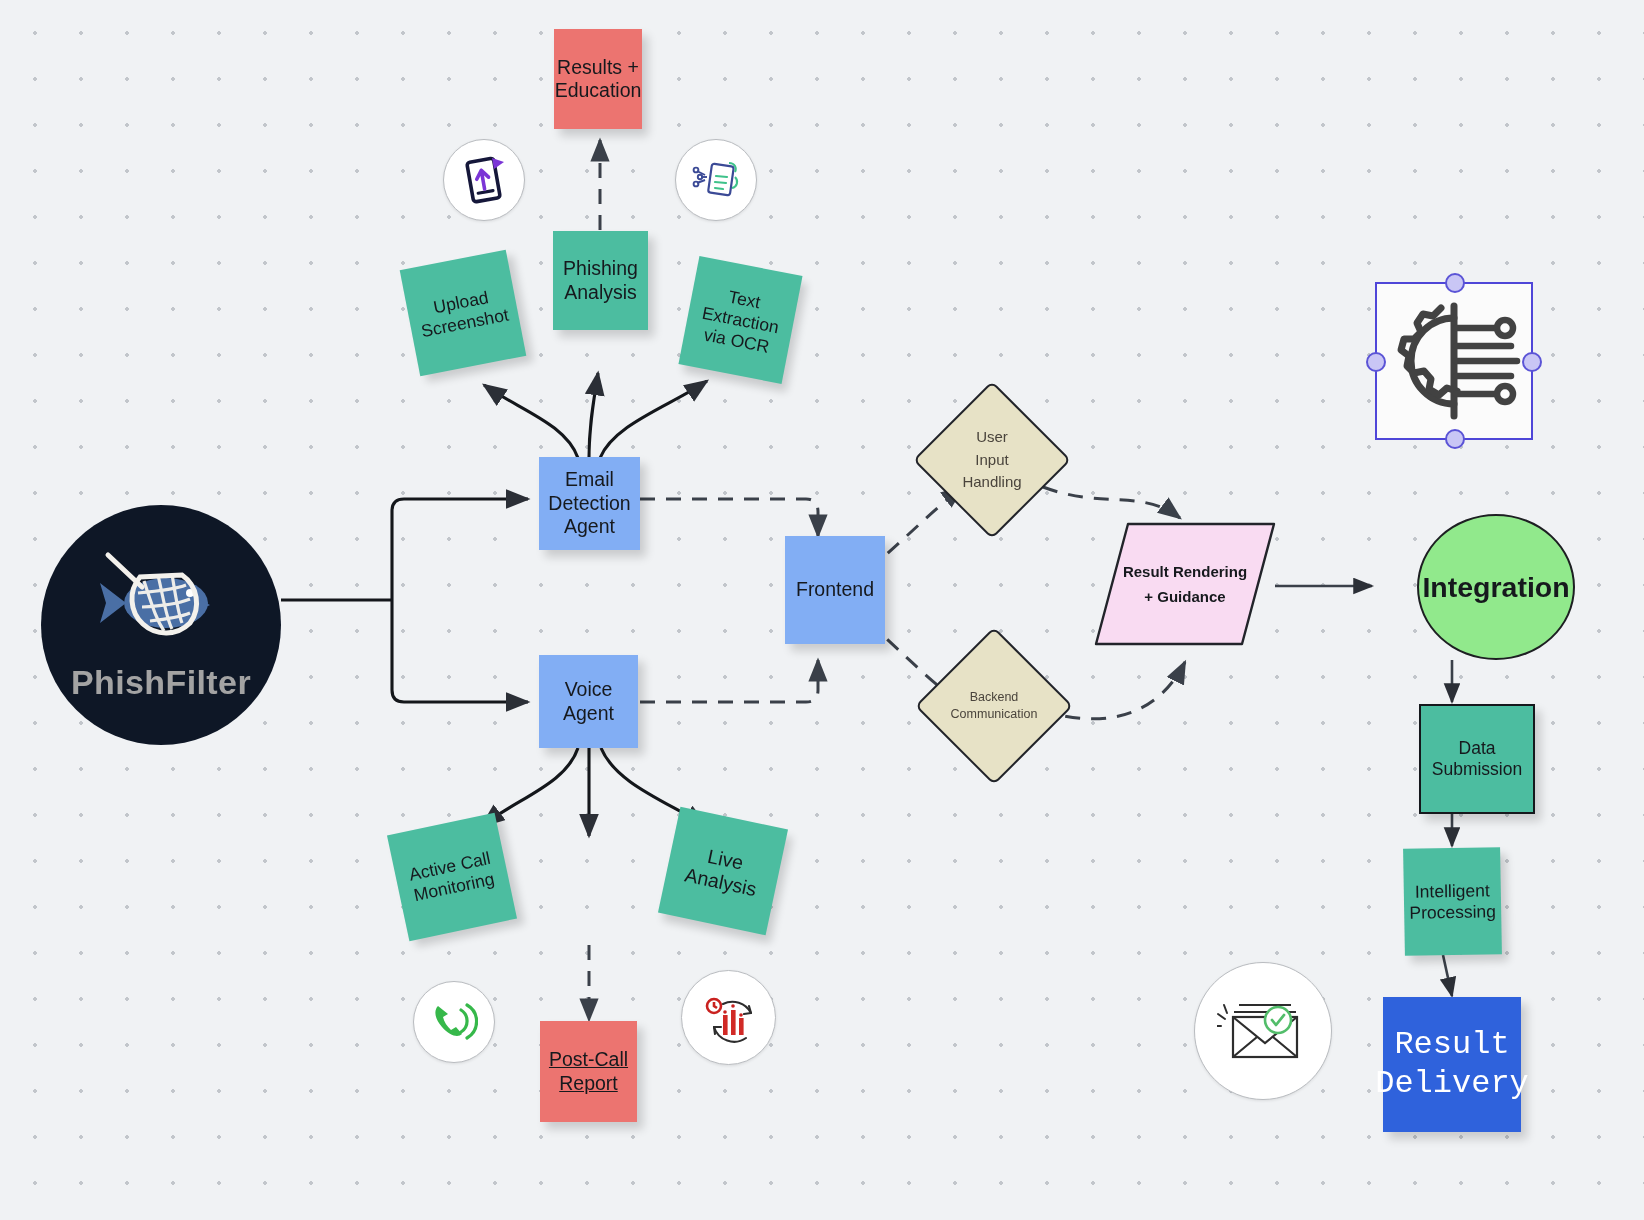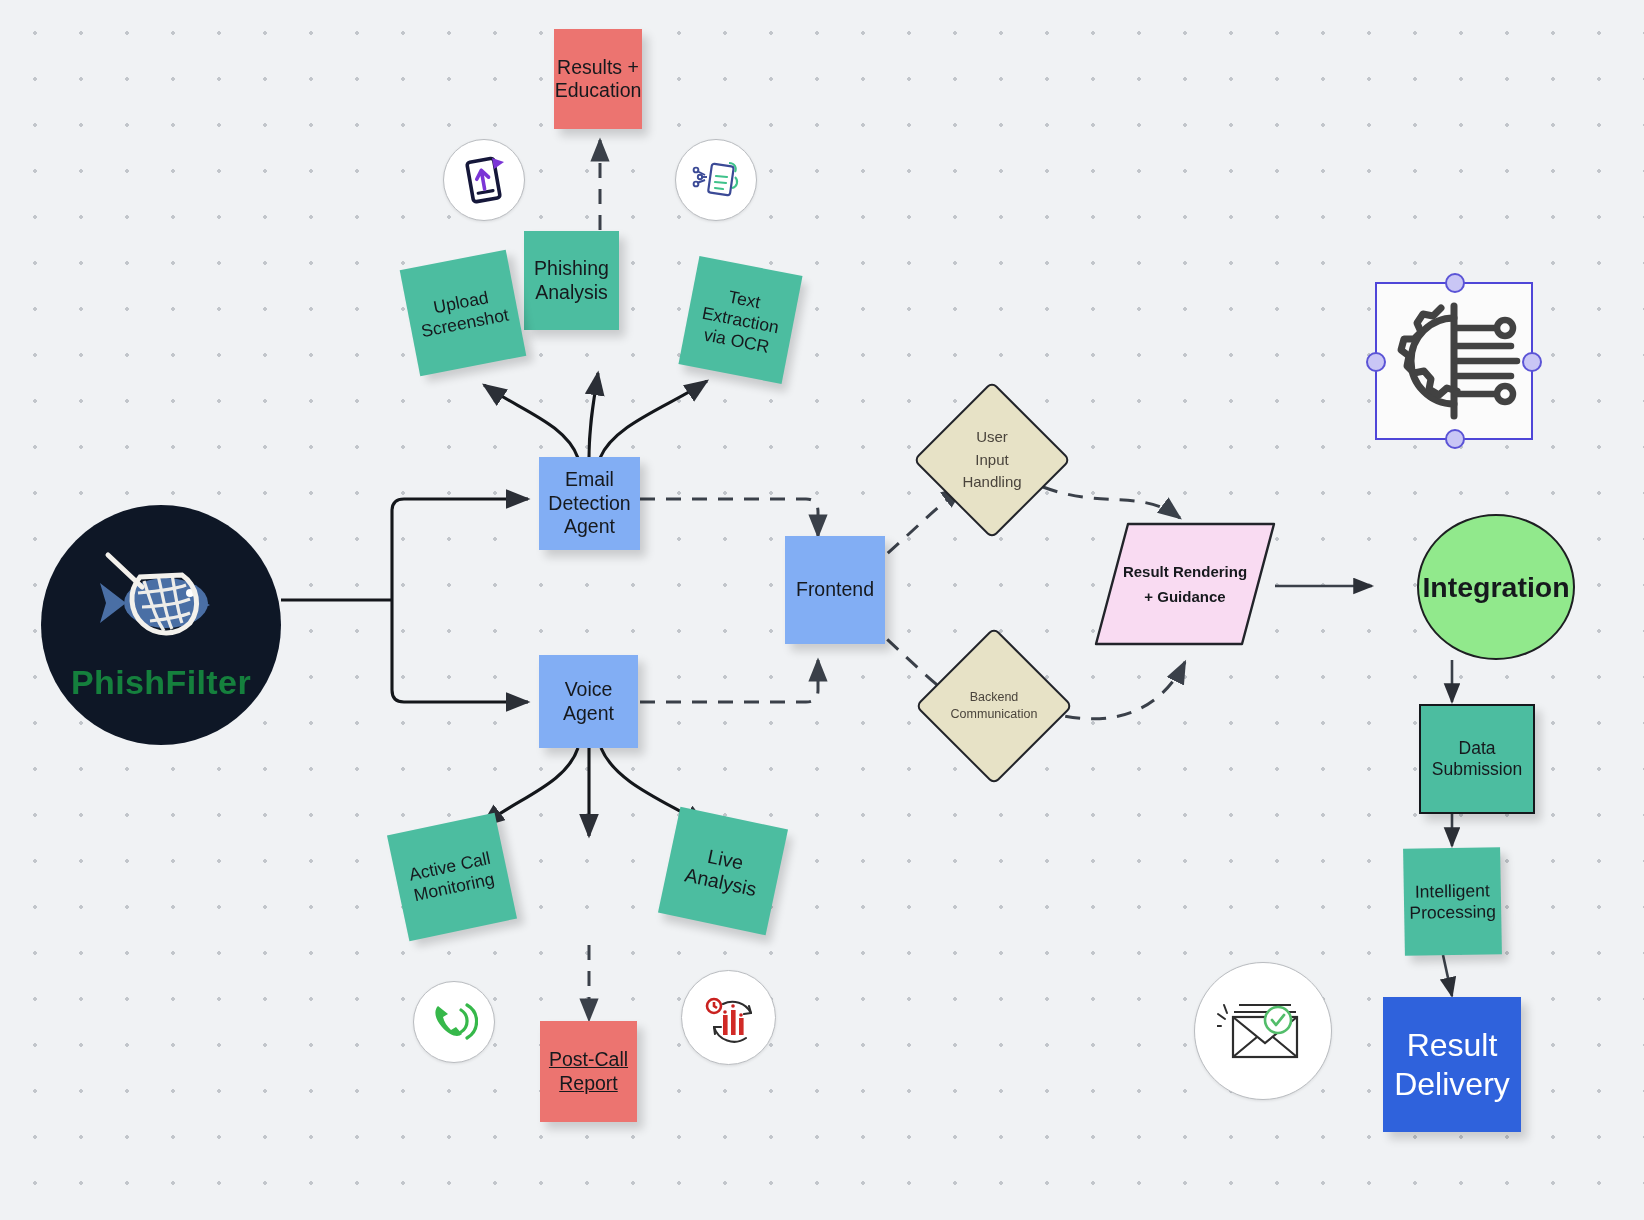--- a/index.html
+++ b/index.html
@@ -39,21 +39,21 @@
   .bigblue{background:#2f62dc;}
 
   .logo{
     position:absolute;
     border-radius:50%;
     background:#0e1726;
     display:flex;flex-direction:column;
     align-items:center;justify-content:center;
   }
   .logo-text{
-    color:#15803d;font-weight:bold;font-size:34px;letter-spacing:0.4px;
+    color:#a3a3a3;font-weight:bold;font-size:34px;letter-spacing:0.4px;
     margin-top:4px;
   }
 
   .icon-circle{
     position:absolute;border-radius:50%;
     background:#ffffff;border:1.3px solid #b9bcc0;
     display:flex;align-items:center;justify-content:center;
     box-shadow:0 1px 3px rgba(0,0,0,0.09);
   }
 
@@ -68,21 +68,21 @@
     background:#c9c6f5;border:2px solid #5b54d6;
     box-sizing:border-box;
   }
 
   .lbl{white-space:pre-line;}
   .fs12{font-size:12.5px;}
   .fs14{font-size:15px;}
   .fs17{font-size:17.5px;}
   .fs19{font-size:19.5px;}
   .fs28{font-size:28.5px;}
-  .fs32{font-size:32px;}
+  .fs32{font-size:32px;font-family:Liberation Mono, monospace;}
   .bold{font-weight:bold;}
 </style>
 </head>
 <body>
 
 <div id="canvas"></div>
 
 <div class="layer">
 
   <svg class="edges">
@@ -146,21 +146,21 @@
         <path d="M56,58 C78,57 94,54 104,50"></path>
         <path d="M64,72 C82,70 94,68 104,64"></path>
       </g>
     </svg>
     <div class="logo-text">PhishFilter</div>
   </div>
 
   <div class="node red shadowed lbl fs19" style="left:554px;top:29px;width:88px;height:100px;text-align:center;">Results +
 Education</div>
 
-  <div class="node teal shadowed lbl fs19" style="left:524px;top:231px;width:95px;height:99px;">Phishing
+  <div class="node teal shadowed lbl fs19" style="left:553px;top:231px;width:95px;height:99px;">Phishing
 Analysis</div>
 
   <div class="node teal shadowed lbl fs17" style="left:409px;top:259px;width:108px;height:108px;transform:rotate(-11deg);">Upload
 Screenshot</div>
 
   <div class="node teal shadowed lbl fs17" style="left:688px;top:265px;width:105px;height:110px;transform:rotate(11deg);">Text
 Extraction
 via OCR</div>
 
   <div class="node blueN shadowed lbl fs19" style="left:539px;top:457px;width:101px;height:93px;">Email

